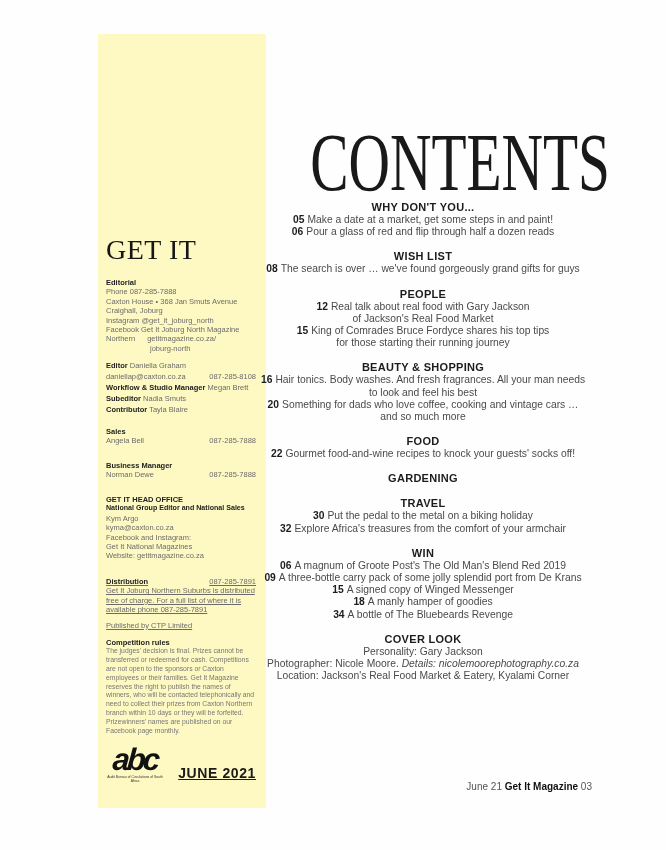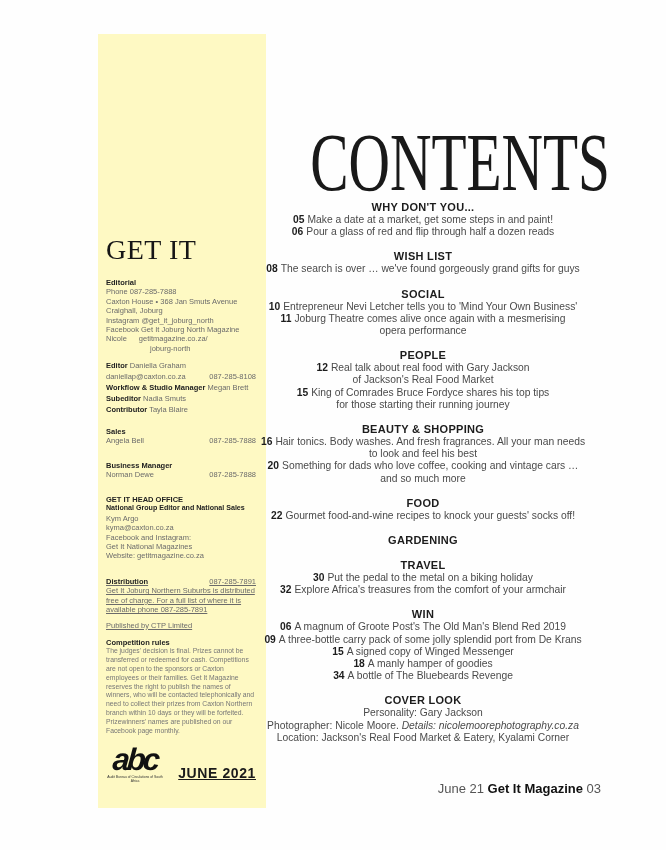--- a/index.html
+++ b/index.html
@@ -57,43 +57,43 @@
     font-size:11px; line-height:13px; font-weight:bold; color:#1c1c1c;
     letter-spacing:0.3px; margin-top:12px;
   }
   .sec:first-child .sec-h { margin-top:0; }
   .ln { font-size:10.3px; line-height:12.2px; color:#4a4a4a; }
   .ln b { color:#1c1c1c; margin-right:3px; }
   .ln b:empty { display:none; margin:0; }
   .ln i { font-style:italic; }
 
   .footer {
-    position:absolute; left:255px; top:781px; width:346px; text-align:right;
-    font-size:13px; color:#555;
+    position:absolute; left:246px; top:781px; width:346px; text-align:right;
+    font-size:10px; color:#555;
   }
   .footer b { color:#111; }
 </style>
 </head>
 <body>
 
 <div class="page">
 
   <div class="sidebar">
 
     <div class="logo">GET IT</div>
 
     <div class="blk" style="top:244px;">
       <div><b>Editorial</b></div>
       <div class="nowrap">Phone 087-285-7888</div>
       <div class="nowrap">Caxton House • 368 Jan Smuts Avenue</div>
       <div class="nowrap">Craighall, Joburg</div>
       <div class="nowrap">Instagram @get_it_joburg_north</div>
       <div class="nowrap">Facebook Get It Joburg North Magazine</div>
       <div class="nowrap">
-        <span>Nicole</span><span class="gap">getitmagazine.co.za/</span>
+        <span>Northern</span><span class="gap">getitmagazine.co.za/</span>
       </div>
       <div class="indent">joburg-north</div>
     </div>
 
     <div class="blk lh11" style="top:327px;">
       <div class="nowrap"><b>Editor</b> <span>Daniella Graham</span></div>
       <div class="row">
         <span>daniellap@caxton.co.za</span>
         <span>087-285-8108</span>
       </div>
@@ -160,26 +160,20 @@
       <div class="sec-h">WHY DON'T YOU...</div>
       <div class="ln"><b>05</b><span>Make a date at a market, get some steps in and paint!</span></div>
       <div class="ln"><b>06</b><span>Pour a glass of red and flip through half a dozen reads</span></div>
     </div>
 
     <div class="sec">
       <div class="sec-h">WISH LIST</div>
       <div class="ln"><b>08</b><span>The search is over … we've found gorgeously grand gifts for guys</span></div>
     </div>
 
-    <div class="sec">
-      <div class="sec-h">SOCIAL</div>
-      <div class="ln"><b>10</b><span>Entrepreneur Nevi Letcher tells you to 'Mind Your Own Business'</span></div>
-      <div class="ln"><b>11</b><span>Joburg Theatre comes alive once again with a mesmerising</span></div>
-      <div class="ln"><span>opera performance</span></div>
-    </div>
 
     <div class="sec">
       <div class="sec-h">PEOPLE</div>
       <div class="ln"><b>12</b><span>Real talk about real food with Gary Jackson</span></div>
       <div class="ln"><span>of Jackson's Real Food Market</span></div>
       <div class="ln"><b>15</b><span>King of Comrades Bruce Fordyce shares his top tips</span></div>
       <div class="ln"><span>for those starting their running journey</span></div>
     </div>
 
     <div class="sec">

